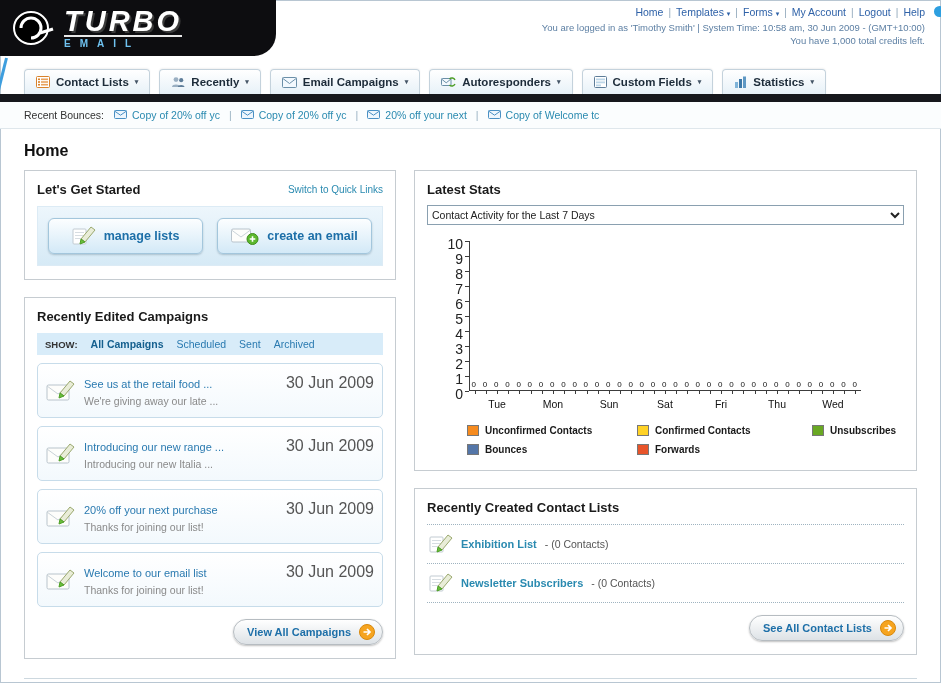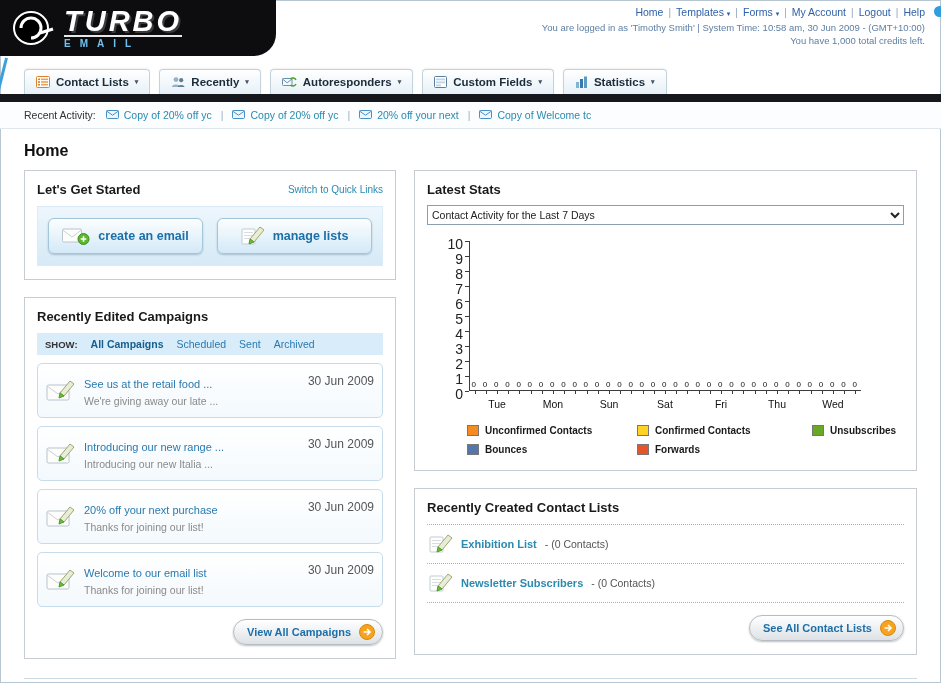--- a/index.html
+++ b/index.html
@@ -71,21 +71,21 @@
   .filter-bar{ margin-top:9px; background:#d8ecf9; padding:5px 8px; display:flex;
                align-items:center; gap:13px; font-size:10.5px; }
   .show-label{ font-size:9.5px; font-weight:bold; color:#333; }
   .filter{ color:#2a7ab0; cursor:pointer; }
   .filter.active{ font-weight:bold; color:#15608f; }
   .camp-item{ margin-top:8px; border:1px solid #c7dcea; border-radius:5px; padding:10px 8px;
               display:flex; gap:8px; background:linear-gradient(#ffffff,#f3f9fd); cursor:pointer; }
   .camp-mid{ flex:1; min-width:0; }
   .camp-title{ font-size:11px; color:#2a7ab0; cursor:pointer; }
   .camp-sub{ font-size:10.5px; color:#8a8a8a; margin-top:3px; }
-  .camp-date{ font-size:12px; color:#555; }
+  .camp-date{ font-size:16px; color:#555; }
   .btn-row{ margin-top:12px; text-align:right; }
   .pill-btn{ display:inline-flex; align-items:center; gap:8px; border:1px solid #b6bcc1;
              border-radius:14px; padding:4px 7px 4px 13px;
              background:linear-gradient(#ffffff,#dde2e6); color:#1d6fa8; font-weight:bold;
              font-size:11px; cursor:pointer; box-shadow:0 1px 2px rgba(0,0,0,.25); }
 
   
   select{ width:100%; margin-top:8px; height:20px; font-size:10.5px; font-family:inherit;
           color:#222; border:1px solid #8aa0b0; background:#fff; }
   .chart{ position:relative; height:176px; margin:16px 0 0 14px; }
@@ -159,20 +159,30 @@
           <path d="M1 11c0-3.2 8-3.2 8 0z" fill="#9aafc2"></path>
           <circle cx="10.2" cy="4.2" r="2.1" fill="#5e7d99"></circle>
           <path d="M6.8 11c0-2.8 6.7-2.8 6.7 0z" fill="#5e7d99"></path>
         </svg>
       </span>
       <span>Recently</span>
       <span class="caret">▾</span>
     </div>
     <div class="tab">
       <span class="ic">
+        <svg width="15" height="11" viewBox="0 0 15 11">
+          <rect x="0.5" y="0.5" width="14" height="10" rx="1" fill="#f3f9fe" stroke="#6b8fa8"></rect>
+          <path d="M0.5 1.2 L7.5 6.5 L14.5 1.2" fill="none" stroke="#6b8fa8"></path>
+        </svg>
+      </span>
+      <span>Email Campaigns</span>
+      <span class="caret">▾</span>
+    </div>
+    <div class="tab">
+      <span class="ic">
         <svg width="15" height="12" viewBox="0 0 15 12">
           <rect x="0.5" y="2.5" width="9.5" height="7" rx="1" fill="#f3f9fe" stroke="#6b8fa8"></rect>
           <path d="M0.5 3 L5.2 6.8 L10 3" fill="none" stroke="#6b8fa8"></path>
           <path d="M14 4 a3.4 3.4 0 0 0 -5.5 -1" fill="none" stroke="#4d9e27" stroke-width="1.4"></path>
           <path d="M14 8 a3.4 3.4 0 0 1 -5.5 1" fill="none" stroke="#4d9e27" stroke-width="1.4"></path>
         </svg>
       </span>
       <span>Autoresponders</span>
       <span class="caret">▾</span>
     </div>
@@ -196,21 +206,21 @@
           <rect x="9" y="0.5" width="3" height="11.5" fill="#5e98c4"></rect>
         </svg>
       </span>
       <span>Statistics</span>
       <span class="caret">▾</span>
     </div>
   </div>
 <div class="dark-bar"></div>
 
 <div class="activity-bar">
-  <span class="activity-label">Recent Activity:</span>
+  <span class="activity-label">Recent Bounces:</span>
   <span id="activity-items"><a class="act-link">
         <span class="ic">
           <svg width="13" height="9" viewBox="0 0 13 9">
             <rect x="0.5" y="0.5" width="12" height="8" rx="1" fill="#eef6fd" stroke="#4a90c4"></rect>
             <path d="M0.5 1 L6.5 5.2 L12.5 1" fill="none" stroke="#4a90c4"></path>
           </svg>
         </span>
         <span>Copy of 20% off yc</span>
       </a><span class="act-sep">|</span><a class="act-link">
         <span class="ic">
@@ -245,41 +255,41 @@
     <div class="col-left">
 
       <div class="panel">
         <div class="panel-head">
           <span class="panel-title">Let's Get Started</span>
           <a class="small-link">Switch to Quick Links</a>
         </div>
         <div class="gs-body">
           <div class="gs-btn">
             <span class="ic">
-                <svg width="28" height="20" viewBox="0 0 28 20">
-                  <rect x="0.5" y="3" width="19" height="13" rx="1.5" fill="#fdfdfb" stroke="#b9c4cc"></rect>
-                  <path d="M0.5 4 L10 11 L19.5 4" fill="none" stroke="#c9d2d8"></path>
-                  <circle cx="21.5" cy="13" r="5.5" fill="#5cb82e" stroke="#3f8d1d"></circle>
-                  <path d="M21.5 10.2v5.6M18.7 13h5.6" stroke="#fff" stroke-width="1.6"></path>
-                </svg>
-              </span>
-            <span>create an email</span>
-          </div>
-          <div class="gs-btn">
-            <span class="ic">
                 <svg width="24" height="20" viewBox="0 0 24 20">
                   <rect x="1" y="3" width="13" height="15" rx="1" fill="#fff" stroke="#c2cbd2"></rect>
                   <line x1="3" y1="6.5" x2="12" y2="6.5" stroke="#d7dde2"></line>
                   <line x1="3" y1="9.5" x2="12" y2="9.5" stroke="#d7dde2"></line>
                   <line x1="3" y1="12.5" x2="12" y2="12.5" stroke="#d7dde2"></line>
                   <path d="M9 13 L19 1 L23 4 L13 16 Z" fill="#e9edd8" stroke="#9aa86e"></path>
                   <path d="M9 13 L8 18 L13 16 Z" fill="#6abf3a" stroke="#4d9e27"></path>
                 </svg>
               </span>
             <span>manage lists</span>
+          </div>
+          <div class="gs-btn">
+            <span class="ic">
+                <svg width="28" height="20" viewBox="0 0 28 20">
+                  <rect x="0.5" y="3" width="19" height="13" rx="1.5" fill="#fdfdfb" stroke="#b9c4cc"></rect>
+                  <path d="M0.5 4 L10 11 L19.5 4" fill="none" stroke="#c9d2d8"></path>
+                  <circle cx="21.5" cy="13" r="5.5" fill="#5cb82e" stroke="#3f8d1d"></circle>
+                  <path d="M21.5 10.2v5.6M18.7 13h5.6" stroke="#fff" stroke-width="1.6"></path>
+                </svg>
+              </span>
+            <span>create an email</span>
           </div>
         </div>
       </div>
 
       <div class="panel">
         <div class="panel-head">
           <span class="panel-title">Recently Edited Campaigns</span>
         </div>
         <div class="filter-bar">
           <span class="show-label">SHOW:</span>

